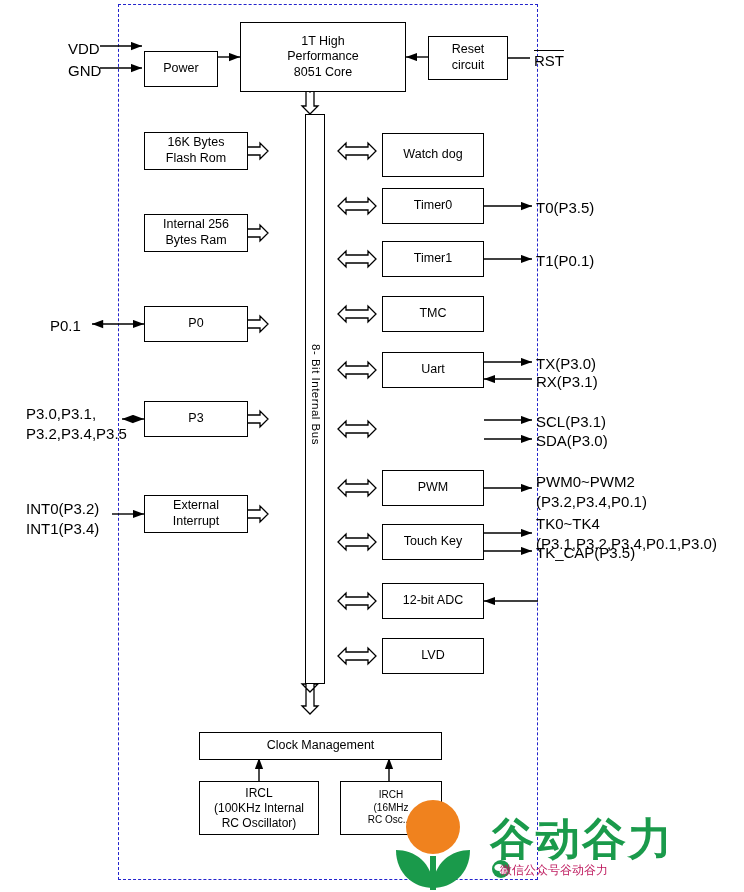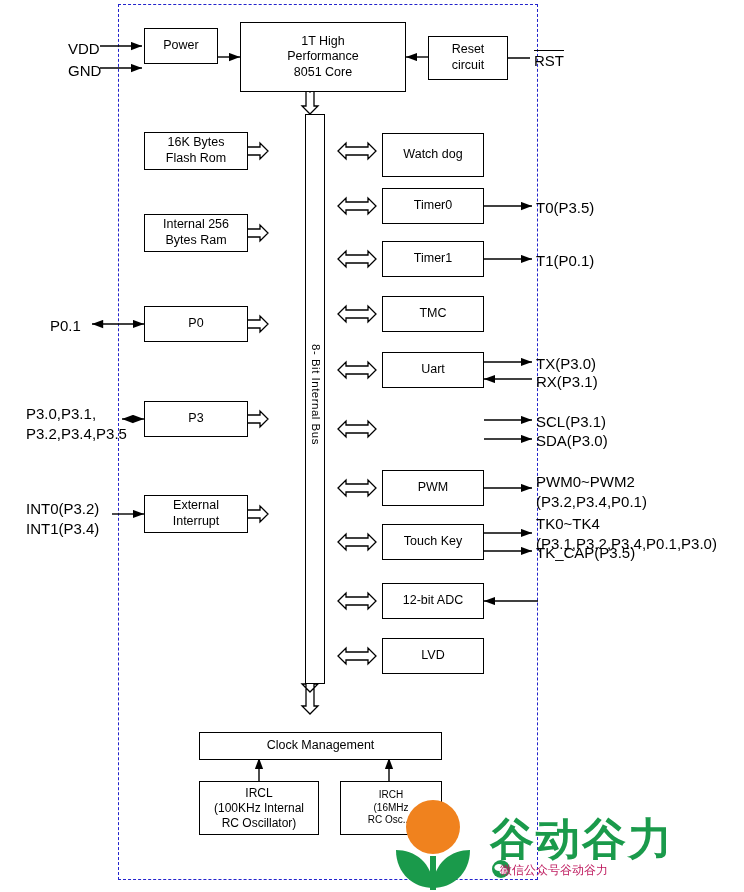--- a/index.html
+++ b/index.html
@@ -90,21 +90,21 @@
         <path d="M338,542 l8,-8 l0,4 l22,0 l0,-4 l8,8 l-8,8 l0,-4 l-22,0 l0,4 Z"></path>
         <path d="M338,601 l8,-8 l0,4 l22,0 l0,-4 l8,8 l-8,8 l0,-4 l-22,0 l0,4 Z"></path>
         <path d="M338,656 l8,-8 l0,4 l22,0 l0,-4 l8,8 l-8,8 l0,-4 l-22,0 l0,4 Z"></path>
       </g>
     </g>
   </svg>
 
   <div class="bus" style="left:305px;top:114px;width:20px;height:570px;"></div>
   <div class="bustext" style="left:322px;top:344px;">8- Bit Internal Bus</div>
 
-  <div class="box" style="left:144px;top:28px;width:74px;height:36px;">
+  <div class="box" style="left:144px;top:51px;width:74px;height:36px;">
       <span>Power</span>
     </div>
 
   <div class="box" style="left:240px;top:22px;width:166px;height:70px;white-space:pre-line;"><span style="white-space:pre-line;">1T High
 Performance
 8051 Core</span></div>
 
   <div class="box" style="left:428px;top:36px;width:80px;height:44px;white-space:pre-line;"><span style="white-space:pre-line;">Reset
 circuit</span></div>
 

